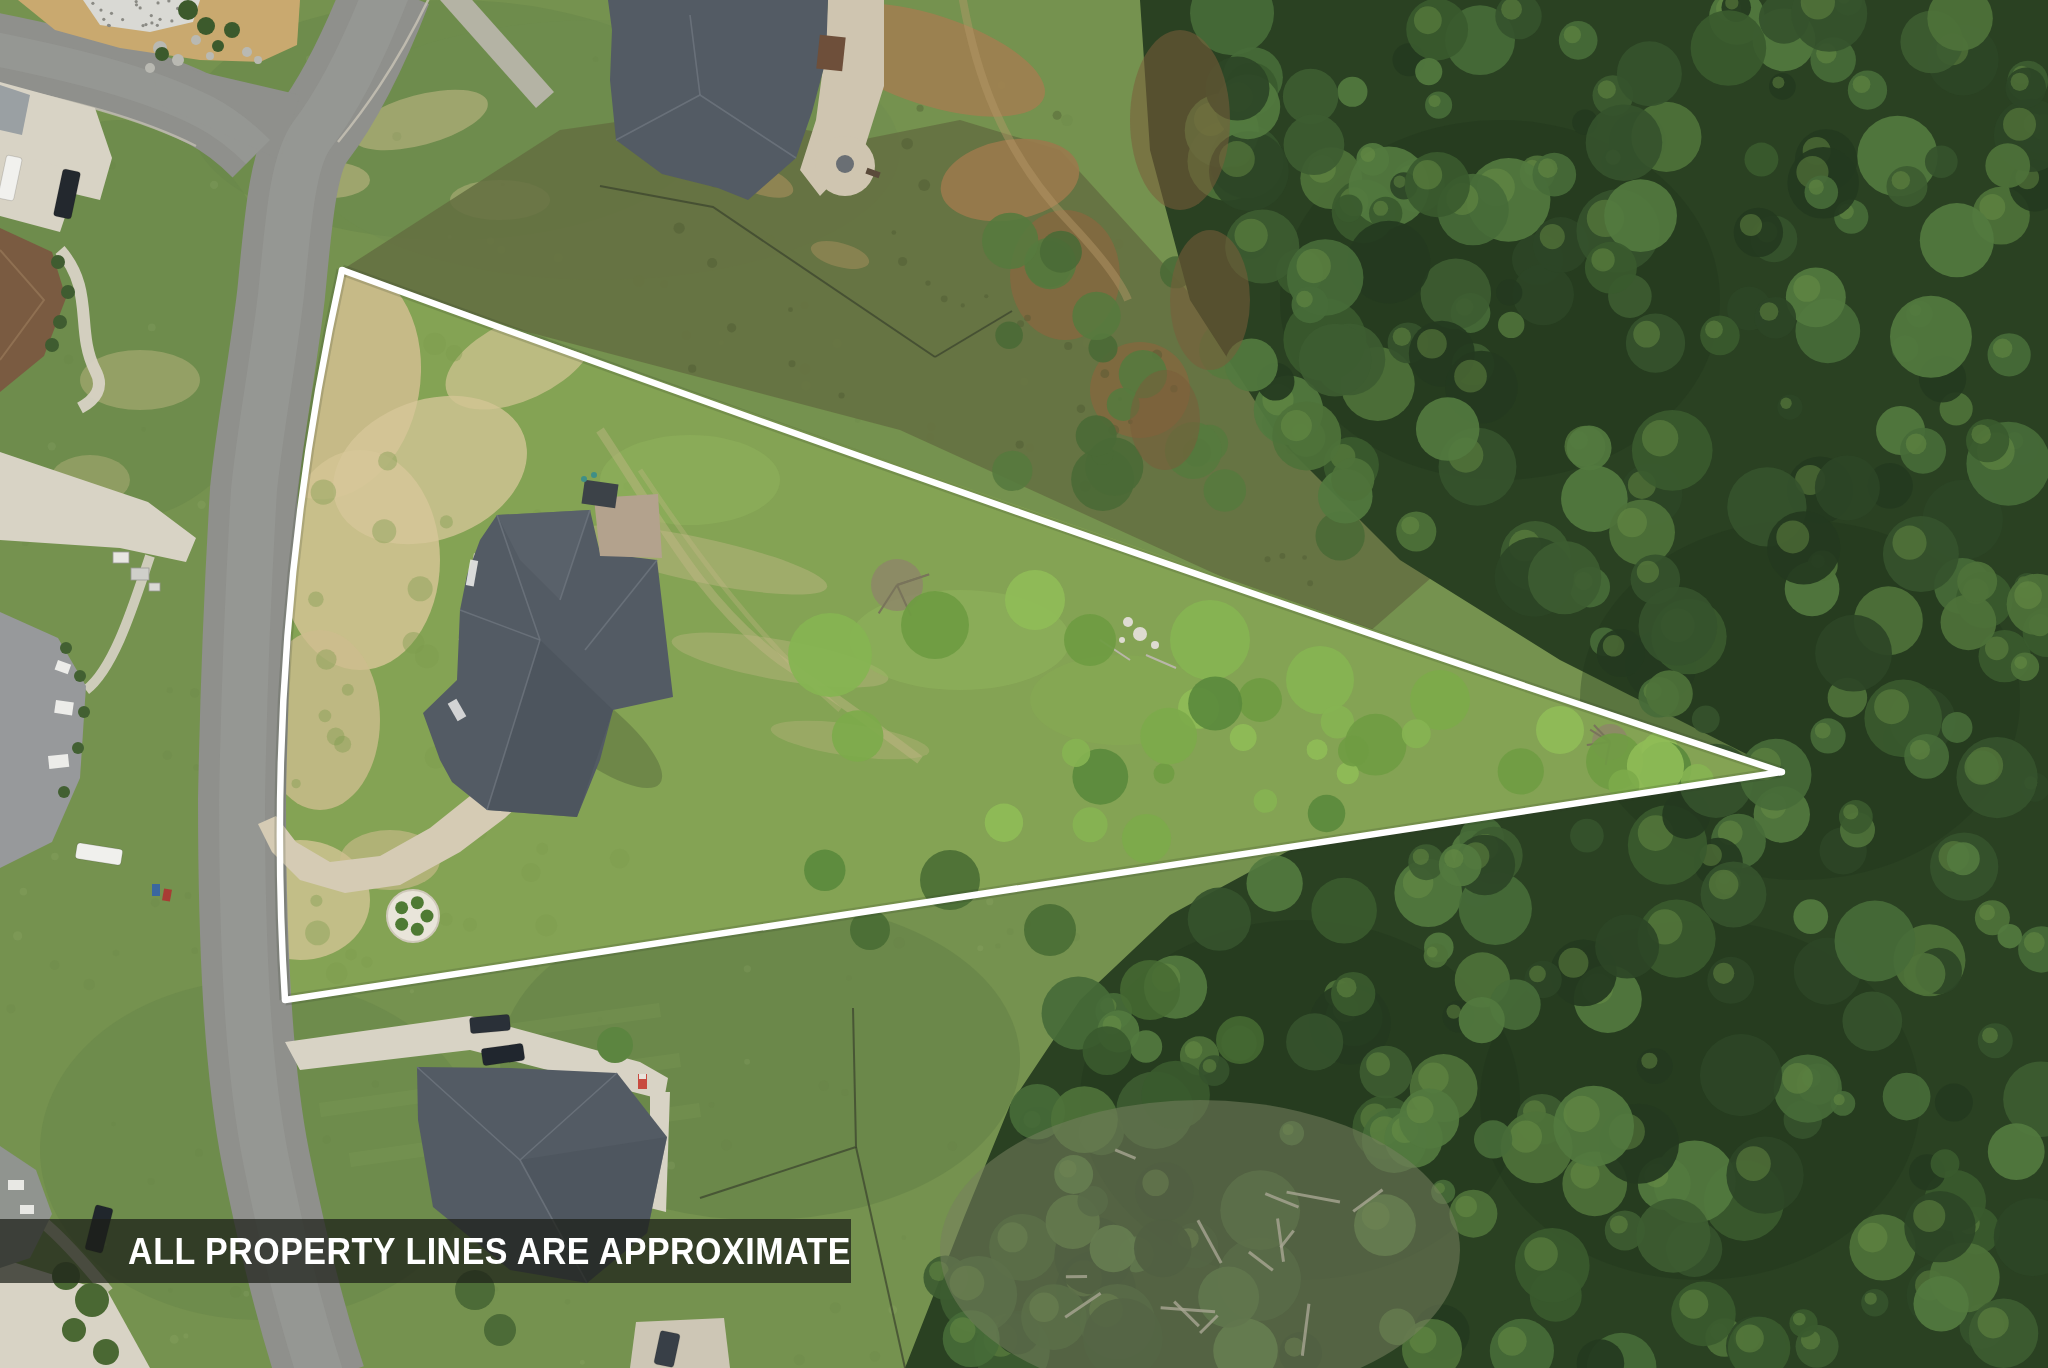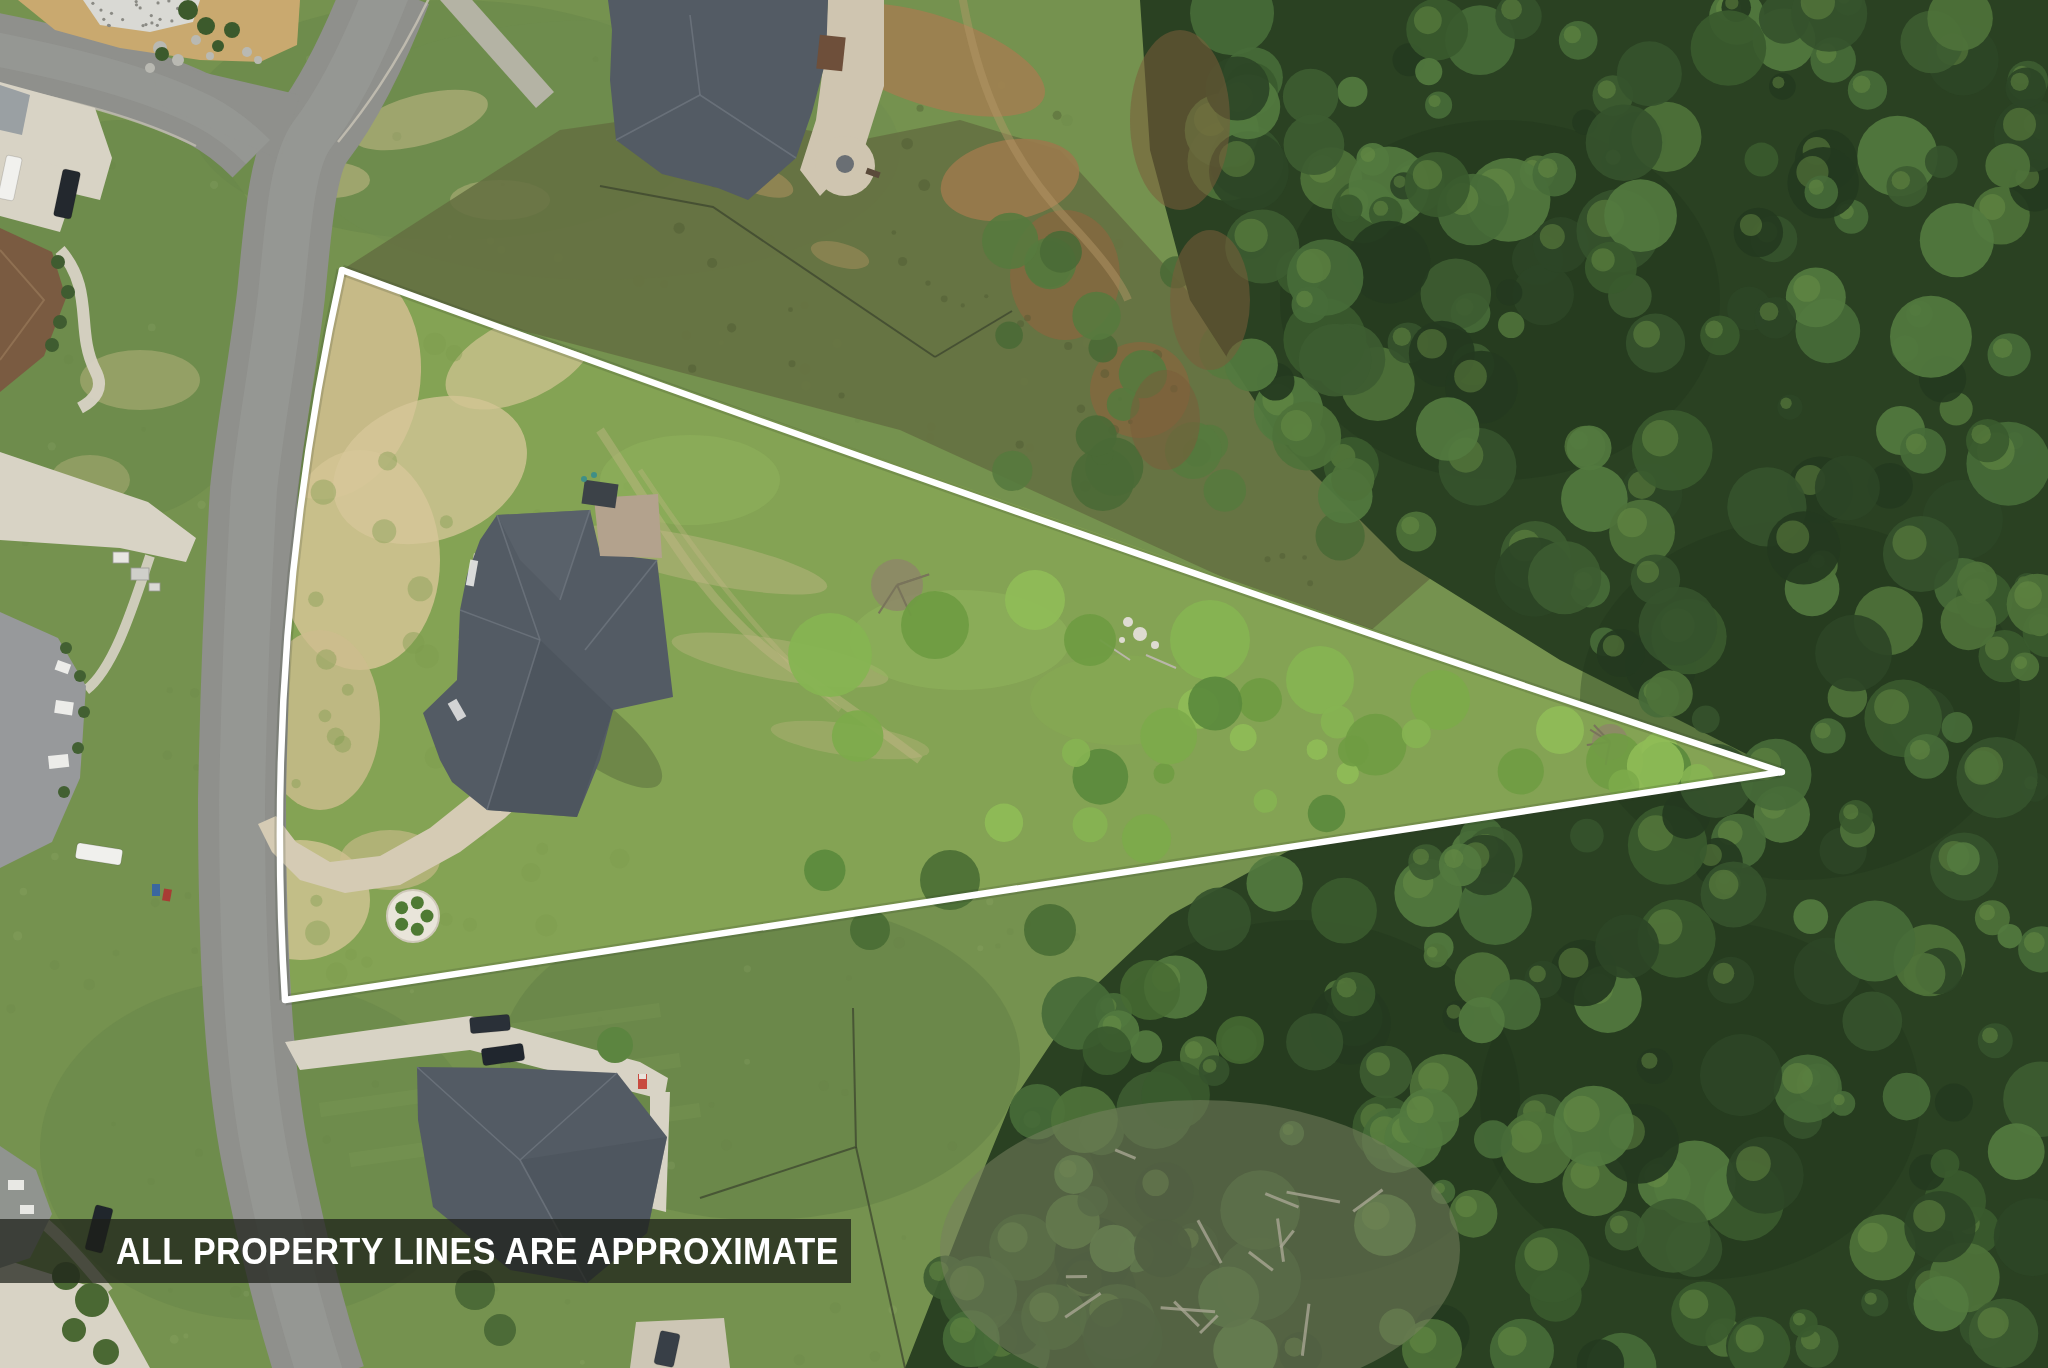--- a/index.html
+++ b/index.html
@@ -1,21 +1,21 @@
 <!DOCTYPE html>
 <html style="--banner-bg: rgba(28,31,24,0.72); --banner-text: #ffffff;"><head>
 <meta charset="utf-8">
 <style>
   html,body{margin:0;padding:0;background:#1a1d17;}
   #stage{position:relative;width:2048px;height:1368px;overflow:hidden;
          font-family:"Liberation Sans",sans-serif;}
   #scene{position:absolute;inset:0;display:block;}
   #banner{position:absolute;left:0;top:1219px;width:851px;height:64px;
           background:var(--banner-bg,rgba(28,31,24,.72));
-          display:flex;align-items:center;box-sizing:border-box;padding-left:116px;}
+          display:flex;align-items:center;box-sizing:border-box;padding-left:116px;justify-content:flex-end;}
   #banner span{color:var(--banner-text,#fff);font-weight:700;font-size:34px;
                letter-spacing:.5px;white-space:nowrap;transform:scaleY(1.1);
                transform-origin:left center;}
 </style>
 </head>
 <body>
 
 <div id="stage">
   <svg id="scene" viewBox="0 0 2048 1368" width="2048" height="1368">
       <g>

